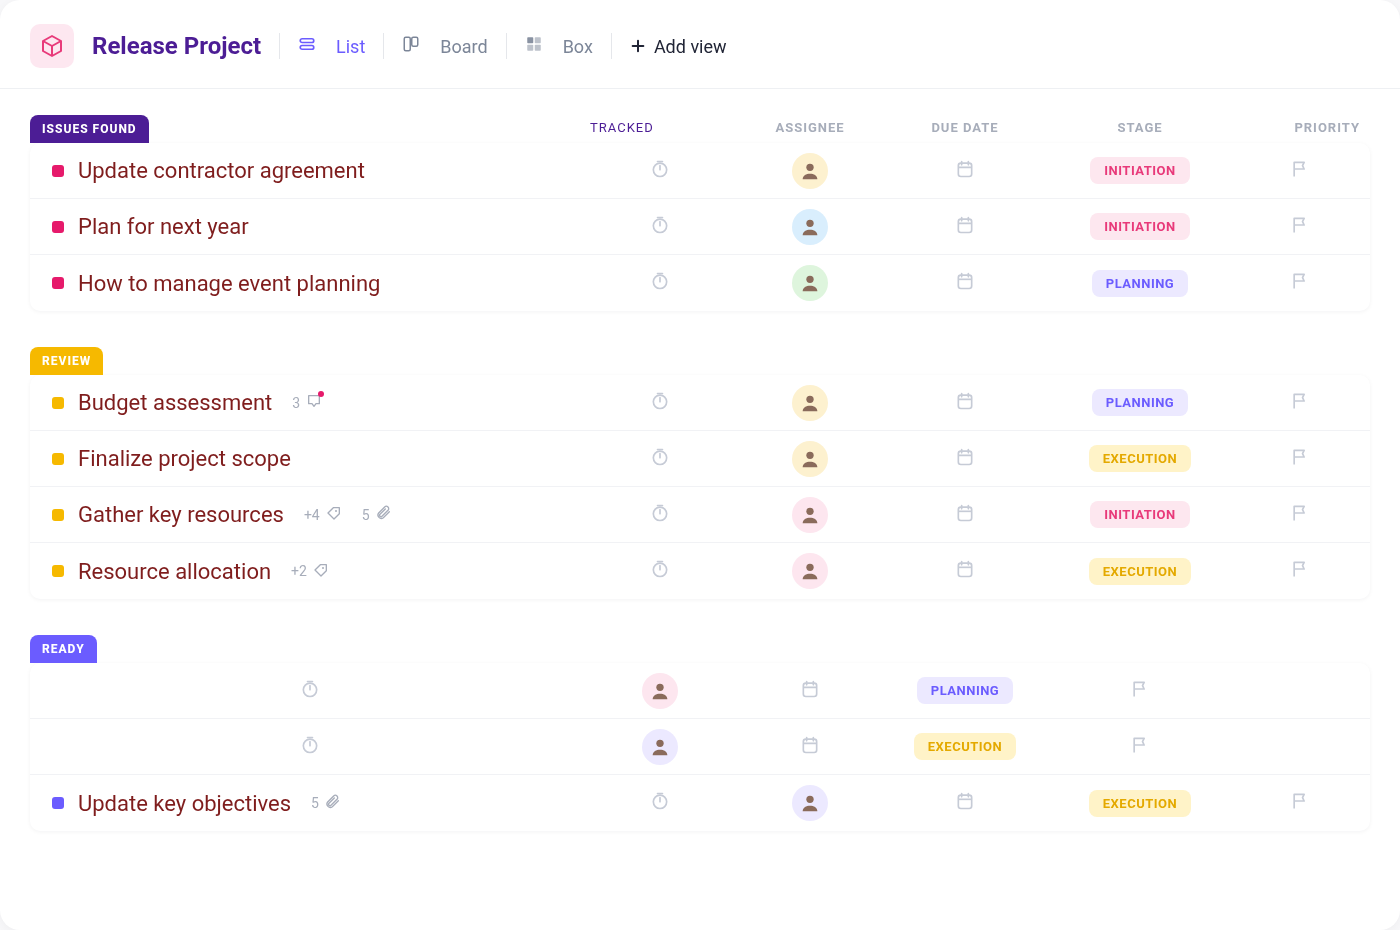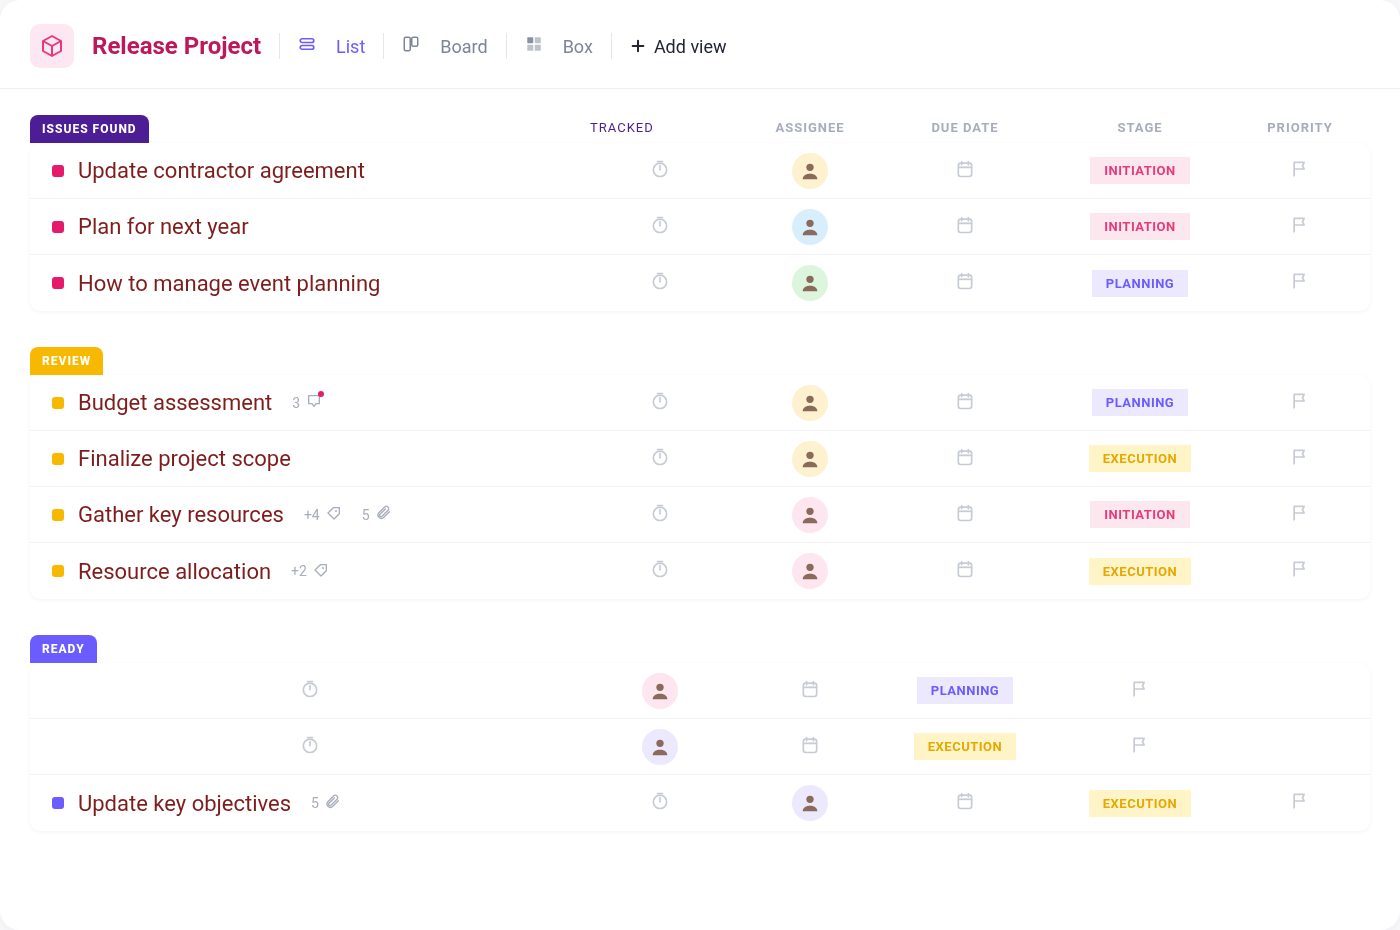--- a/index.html
+++ b/index.html
@@ -1,40 +1,40 @@
 <!DOCTYPE html>
 <html><head>
 <meta charset="utf-8">
 <style>
 *{box-sizing:border-box;margin:0;padding:0;font-family:-apple-system,BlinkMacSystemFont,"Segoe UI",Roboto,Helvetica,Arial,sans-serif}
 body{background:#f7f7f9;padding:0;width:1400px;height:930px;overflow:hidden}
 .app{background:#fff;border-radius:20px;width:1400px;height:930px;display:flex;flex-direction:column;box-shadow:0 2px 10px rgba(0,0,0,0.04)}
 .header{display:flex;align-items:center;padding:24px 30px 20px 30px;gap:18px;border-bottom:1px solid #eef0f3}
 .logo-box{width:44px;height:44px;border-radius:10px;background:#fde7f0;display:flex;align-items:center;justify-content:center}
-.title{font-size:24px;font-weight:700;color:#be185d}
+.title{font-size:24px;font-weight:700;color:#4c1d95}
 .divider{width:1px;height:26px;background:#e5e7eb}
 .view-tab{display:flex;align-items:center;gap:20px;font-size:18px;color:#7c8698;cursor:pointer}
 .view-tab.active{color:#6b5cff}
 .view-tab .ico{width:18px;height:18px}
 .add-view{display:flex;align-items:center;gap:8px;font-size:18px;color:#212536;cursor:pointer}
 .content{flex:1;padding:26px 30px;background:transparent;overflow:auto}
 .group{margin-bottom:36px}
 .group-label{display:inline-block;font-size:12px;font-weight:800;letter-spacing:1px;color:#fff;padding:7px 12px;border-radius:8px 8px 0 0;margin-bottom:0}
 .rows{background:#fff;border-radius:10px;overflow:hidden;box-shadow:0 1px 4px rgba(20,20,40,0.05)}
 .row{display:grid;grid-template-columns:560px 140px 160px 150px 200px 120px;align-items:center;height:56px;border-bottom:1px solid #f1f2f5}
 .row:last-child{border-bottom:none}
 .task-cell{display:flex;align-items:center;gap:14px;padding-left:22px}
 .sq{width:12px;height:12px;border-radius:3px;flex-shrink:0}
 .task-title{font-size:22px;color:#7f1d1d}
 .meta{display:flex;align-items:center;gap:6px;color:#a7adba;font-size:14px;margin-left:6px}
 .meta .ic{width:16px;height:16px}
 .cell{display:flex;align-items:center;justify-content:center}
 .tracked-ico,.due-ico,.flag-ico{color:#c6cbd6}
 .avatar{width:36px;height:36px;border-radius:50%;display:flex;align-items:center;justify-content:center;font-size:18px}
-.stage-pill{padding:6px 14px;border-radius:0;font-size:13px;font-weight:700;letter-spacing:0.5px}
+.stage-pill{padding:6px 14px;border-radius:8px;font-size:13px;font-weight:700;letter-spacing:0.5px}
 </style>
 </head>
 <body>
 
 <div class="app">
   <div class="header">
     <div class="logo-box">
       <svg width="24" height="24" viewBox="0 0 24 24" fill="none">
           <path d="M12 2 3 7v10l9 5 9-5V7l-9-5Z" stroke="#e83a7a" stroke-width="2" stroke-linejoin="round"></path>
           <path d="m3 7 9 5 9-5M12 12v10" stroke="#e83a7a" stroke-width="2" stroke-linejoin="round"></path>
@@ -81,21 +81,21 @@
   </div>
 
   <div class="content" id="content">
       <div class="group">
         <div style="display: grid; grid-template-columns: 560px 140px 160px 150px 200px 120px; align-items: end;">
           <div><span class="group-label" style="background: #4c1d95;">ISSUES FOUND</span></div>
           <div style="text-align: left; color: #4c1d95; font-size: 13px; font-weight: 400; letter-spacing: 1px; padding-bottom: 8px;">TRACKED</div>
           <div style="text-align: center; color: rgb(167, 173, 186); font-size: 13px; font-weight: 700; letter-spacing: 1px; padding-bottom: 8px;">ASSIGNEE</div>
           <div style="text-align: center; color: rgb(167, 173, 186); font-size: 13px; font-weight: 700; letter-spacing: 1px; padding-bottom: 8px;">DUE DATE</div>
           <div style="text-align: center; color: rgb(167, 173, 186); font-size: 13px; font-weight: 700; letter-spacing: 1px; padding-bottom: 8px;">STAGE</div>
-          <div style="text-align: center; color: rgb(167, 173, 186); font-size: 13px; font-weight: 700; letter-spacing: 1px; padding-bottom: 8px;">PRIORITY</div>
+          <div style="text-align: right; color: rgb(167, 173, 186); font-size: 13px; font-weight: 700; letter-spacing: 1px; padding-bottom: 8px;">PRIORITY</div>
         </div>
         <div class="rows">
           <div class="row">
             <div class="task-cell">
               <span class="sq" style="background: rgb(230, 26, 107);"></span>
               <span class="task-title">Update contractor agreement</span>
             </div>
             <div class="cell tracked-ico">
               <span><svg width="20" height="20" viewBox="0 0 24 24" fill="none">
                   <circle cx="12" cy="13" r="8" stroke="currentColor" stroke-width="2"></circle>

